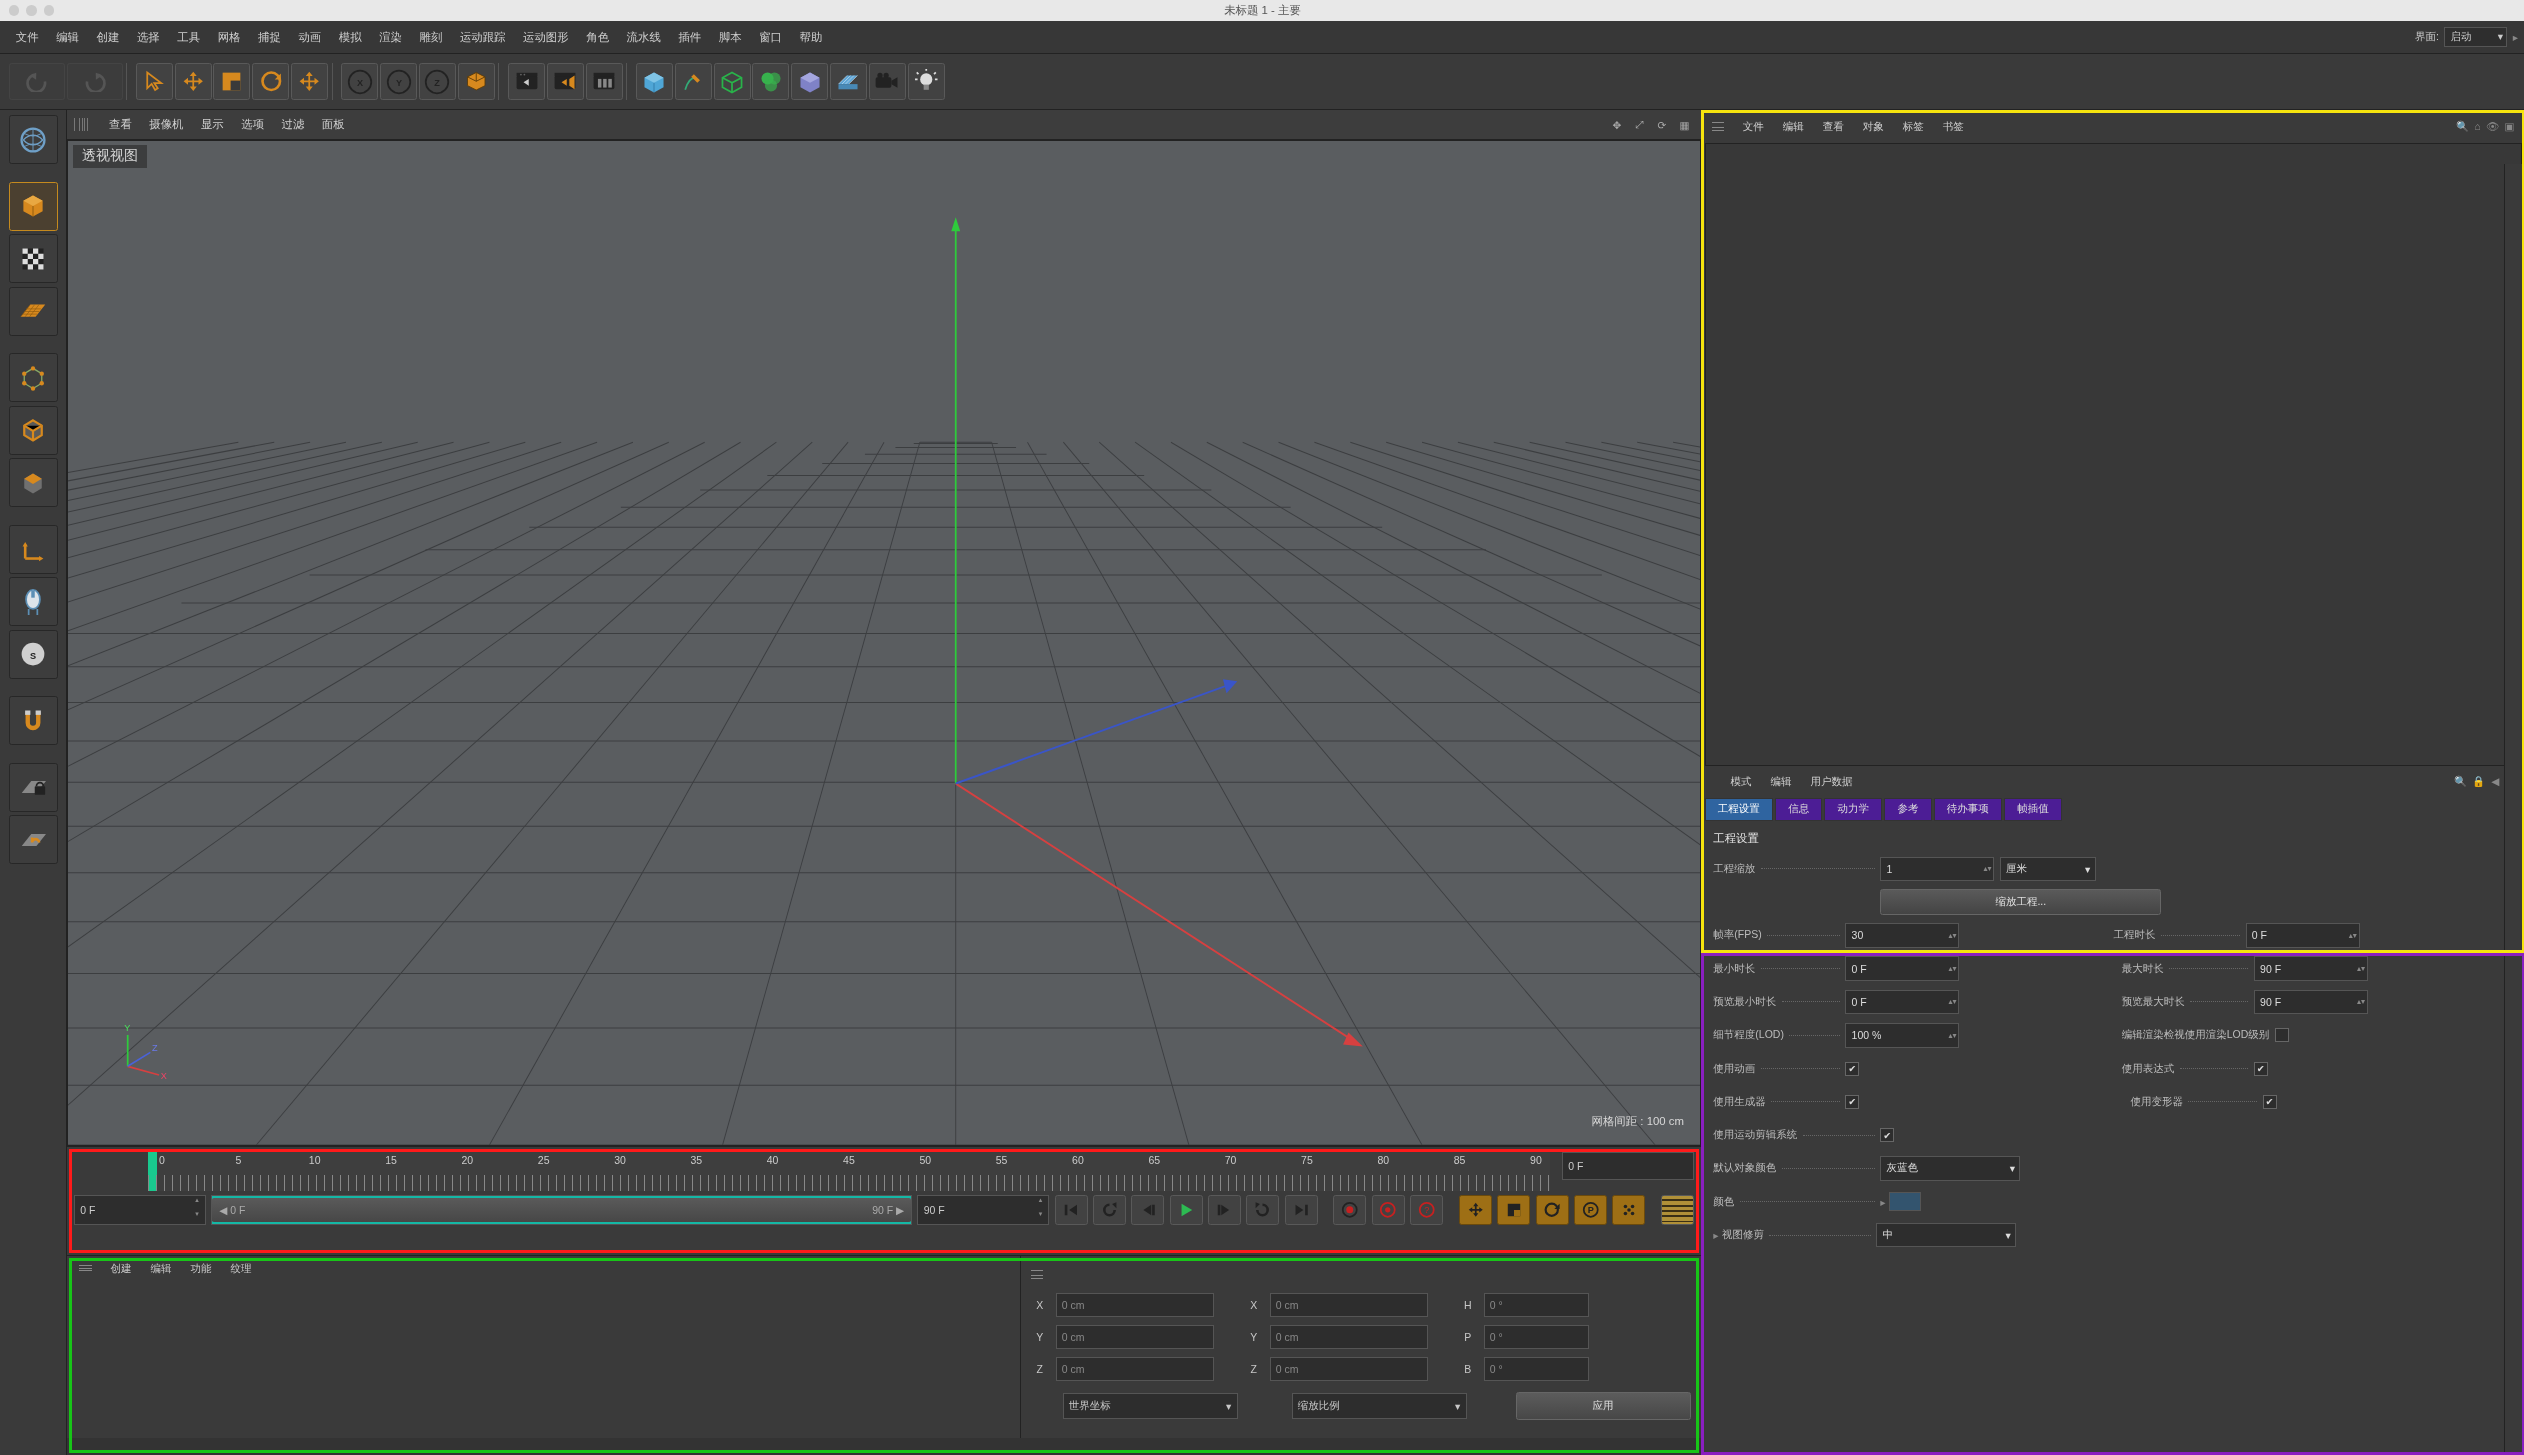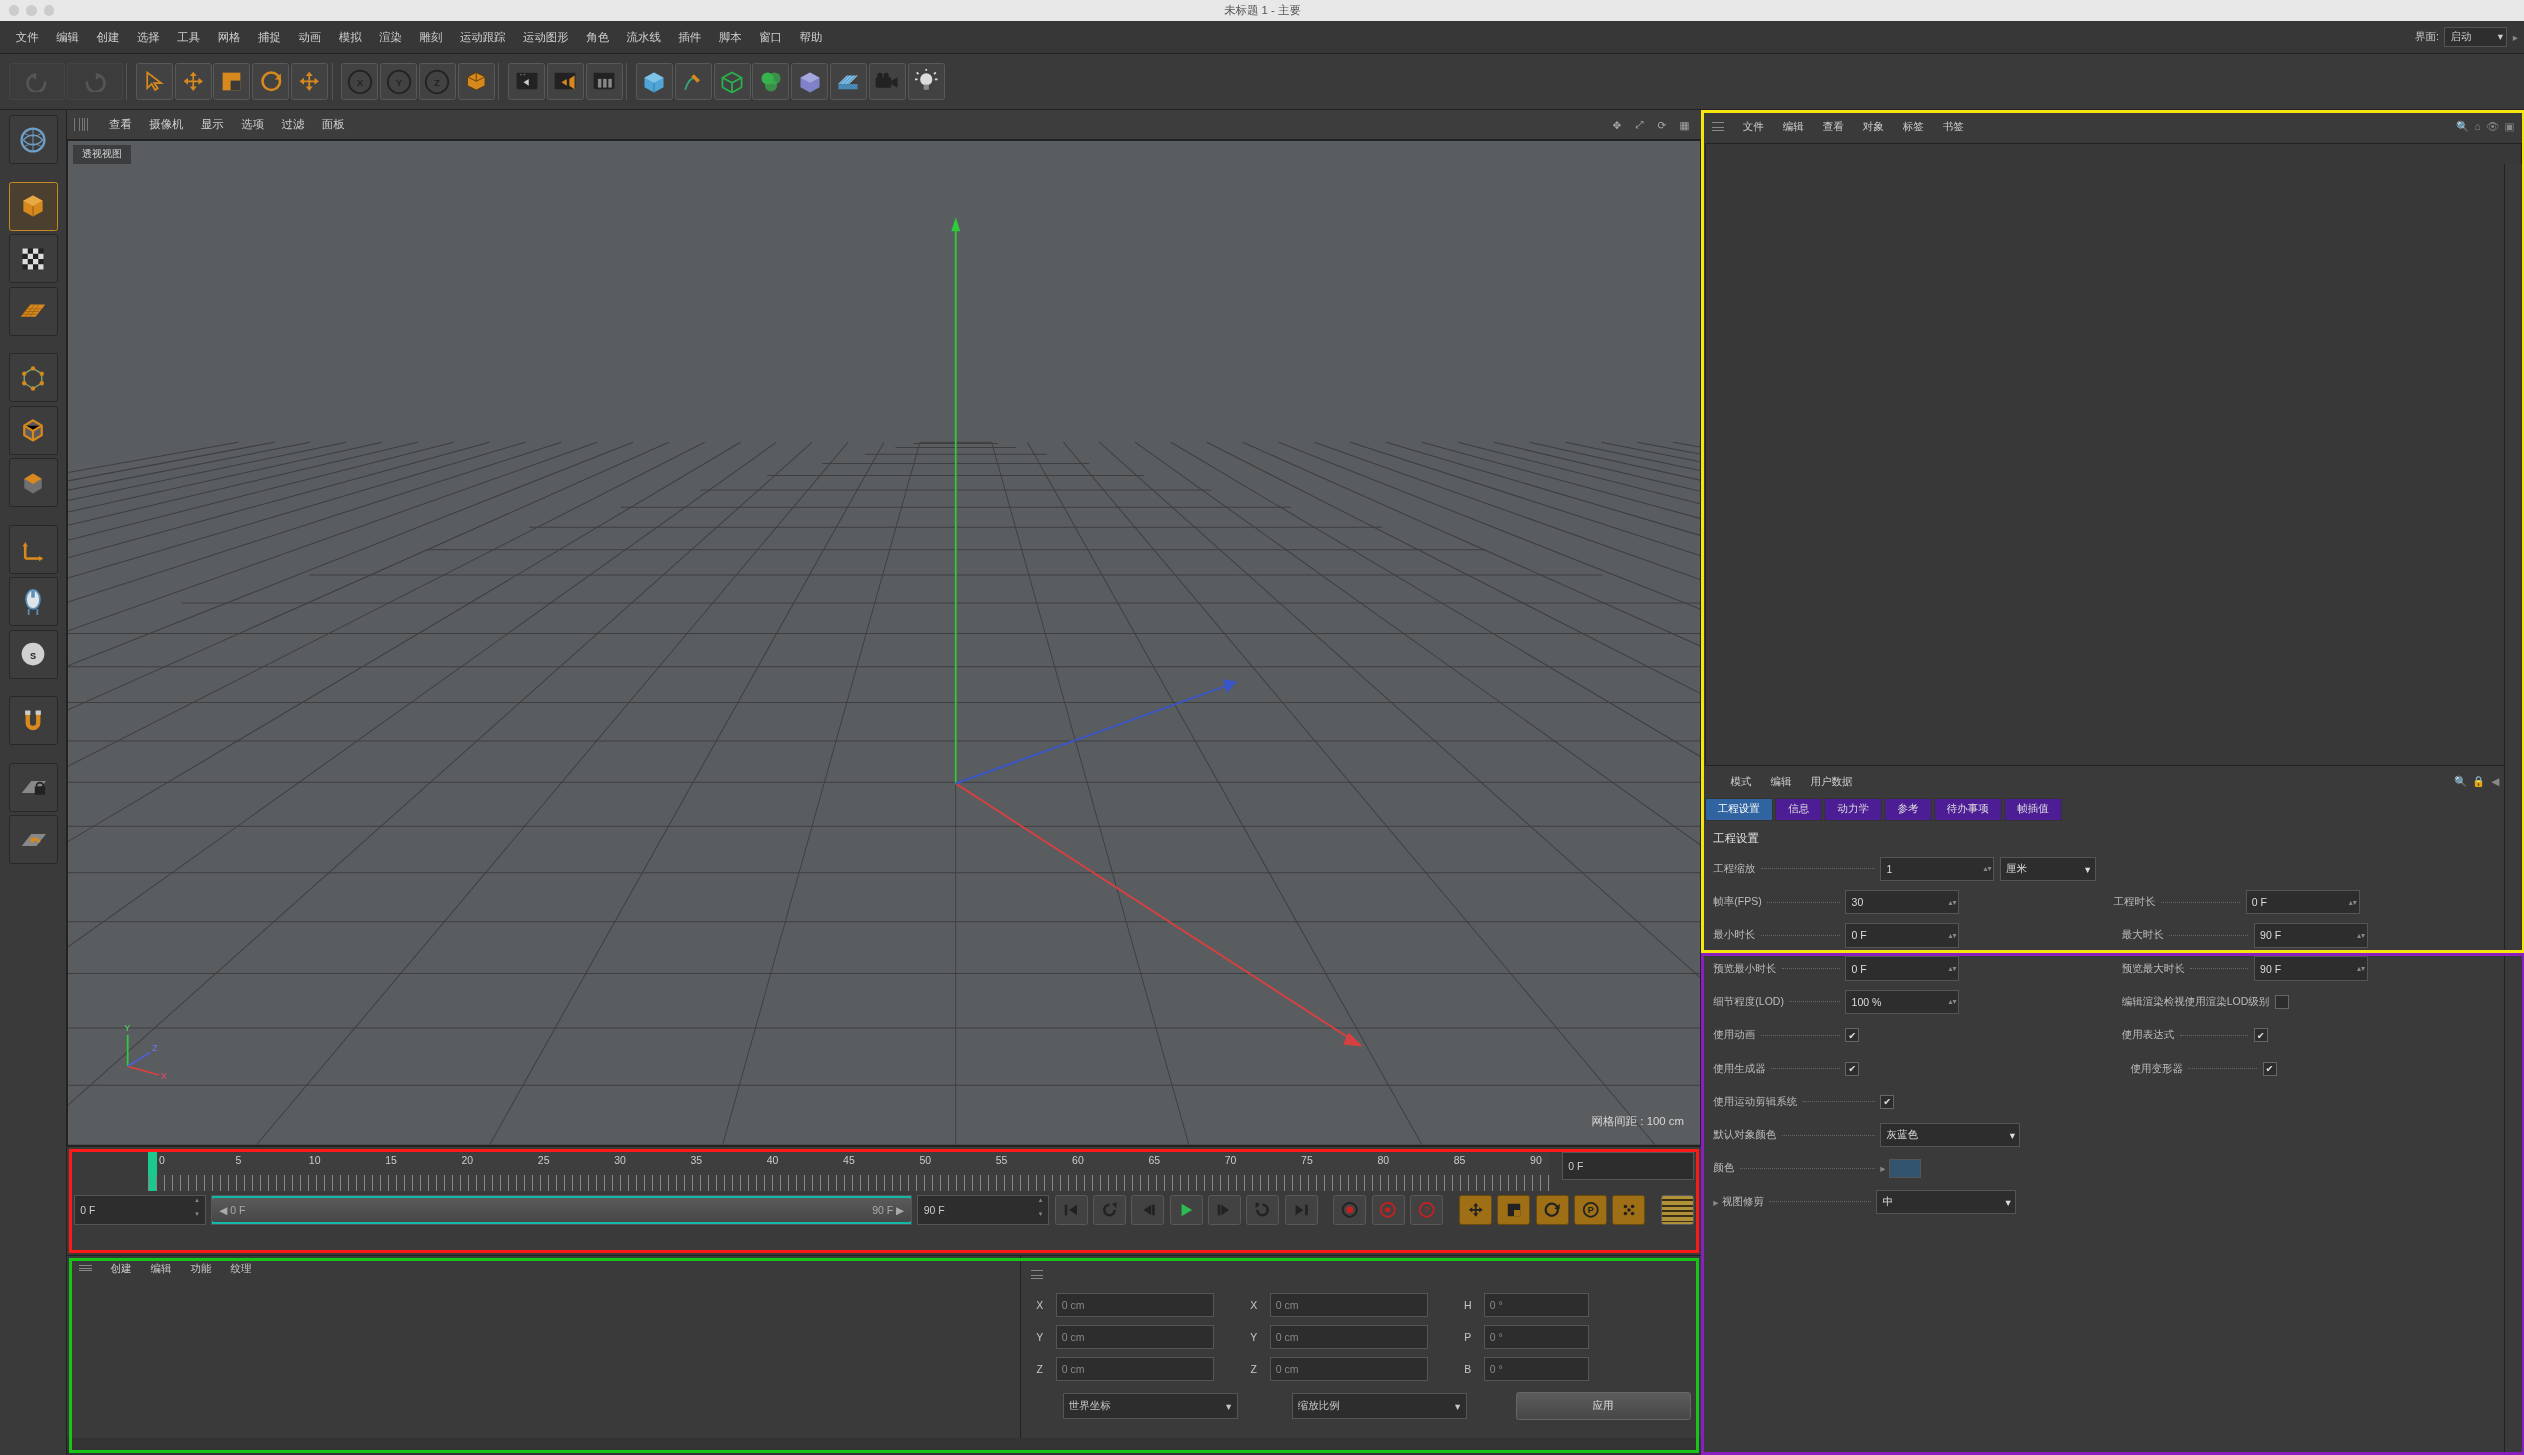--- a/index.html
+++ b/index.html
@@ -29,21 +29,21 @@
 .pal-spacer { height: 10.5px; }
 
 
 .center-col { flex: 1; display: flex; flex-direction: column; min-width: 0; }
 .vp-menubar { height: 30px; background: #3d3d3d; border-bottom: 0.9px solid #222; display: flex; align-items: center; padding: 0 7px; gap: 17.5px; position: relative; }
 .vp-menubar .grip { width: 17.5px; height: 12.3px; background: repeating-linear-gradient(90deg,#777 0 0.9px, transparent 0.9px 2.6px); }
 .vp-menubar span.m { color: #d0d0d0; font-size: 11.4px; }
 .vp-icons { margin-left: auto; display: flex; gap: 3.5px; }
 .vp-icon { width: 19px; height: 19px; color: #aaa; display: flex; align-items: center; justify-content: center; }
 .viewport-wrap { flex: 1; background: #46494c; border: 0.9px solid #222; display: flex; flex-direction: column; position: relative; overflow: hidden; }
-.vp-label-tab { position: absolute; top: 3.5px; left: 5.3px; padding: 2.6px 8.8px; background: rgba(40,40,40,0.6); color: #d4d4d4; font-size: 10px; z-index: 3; }
+.vp-label-tab { position: absolute; top: 3.5px; left: 5.3px; padding: 2.6px 8.8px; background: rgba(40,40,40,0.6); color: #d4d4d4; font-size: 14px; z-index: 3; }
 .vp-canvas { flex: 1; position: relative; }
 .grid-svg { width: 100%; height: 100%; display: block; }
 .axis-widget { position: absolute; bottom: 61px; left: 44px; }
 .grid-info { position: absolute; bottom: 16px; right: 16px; color: #d8d8d8; font-size: 11.4px; }
 
 
 .timeline-wrap { height: 109px; background: #3a3a3a; border-top: 0.9px solid #222; position: relative; }
 .hl-red { position: absolute; inset: 1.8px; border: 3.5px solid #ff1a1a; pointer-events: none; z-index: 20; }
 .ruler { height: 39px; background: #3e3e3e; position: relative; margin: 5.3px 151px 0 81px; }
 .ruler-numbers { position: absolute; top: 1.8px; left: 0; right: 0; display: flex; justify-content: space-between; padding: 0 3.5px; color: #ccc; font-size: 10.5px; }
@@ -799,20 +799,26 @@
           </div>
         <div class="attr-input">
             <span>1</span>
             <span class="sp">▴▾</span>
           </div>
         <div style="width:5.3px;"></div>
         <div class="attr-select">
             <span>厘米</span>
           </div>
       </div>
+      <div class="attr-row">
+          <div style="width:167px;"></div>
+          <div class="wide-btn">
+            <span>缩放工程...</span>
+          </div>
+        </div>
 
       <div class="attr-row two-col">
         <div>
             <div class="attr-label narrow">
               <span>帧率(FPS)</span>
               <span class="dots"></span>
             </div>
             <div class="attr-input">
               <span>30</span>
               <span class="sp">▴▾</span>

